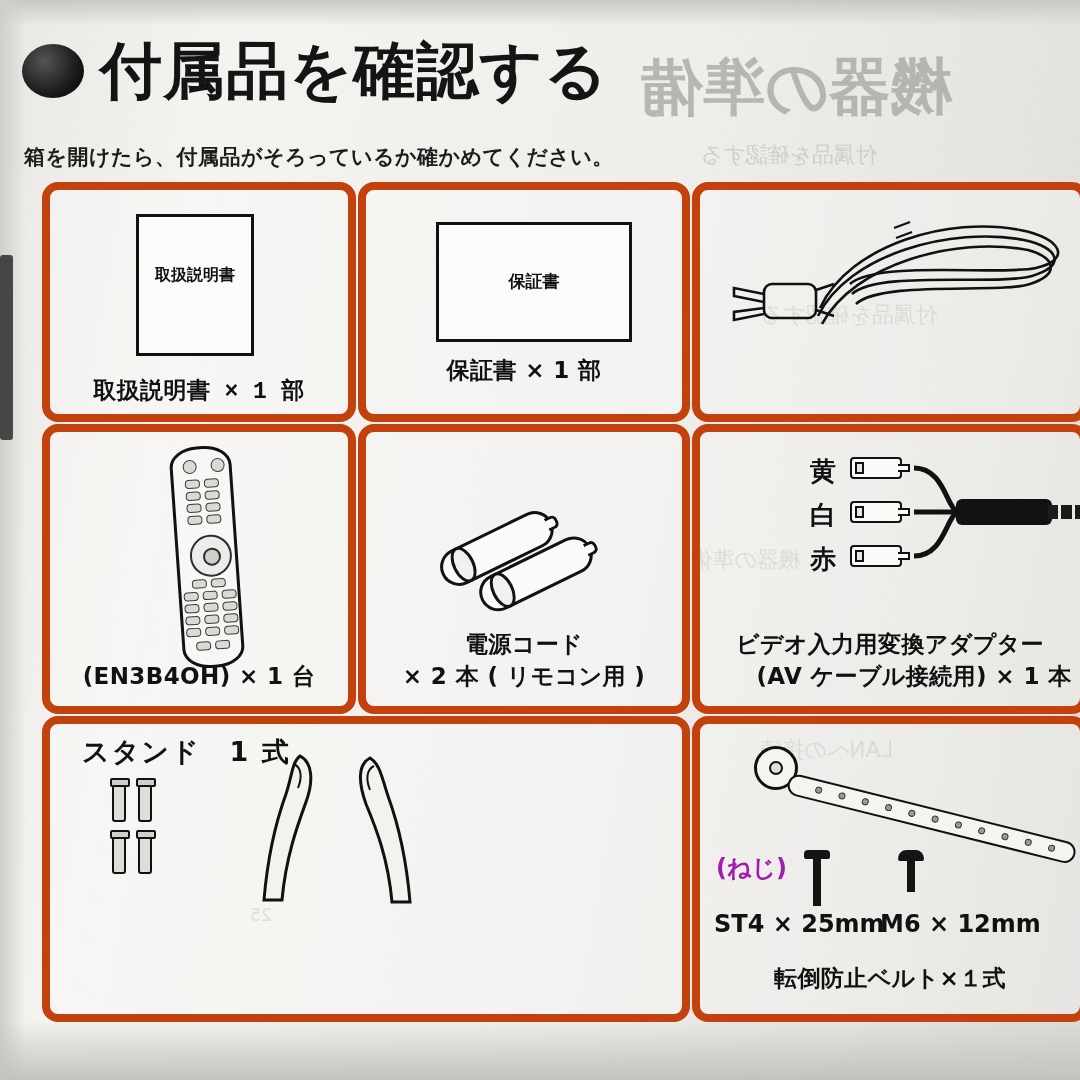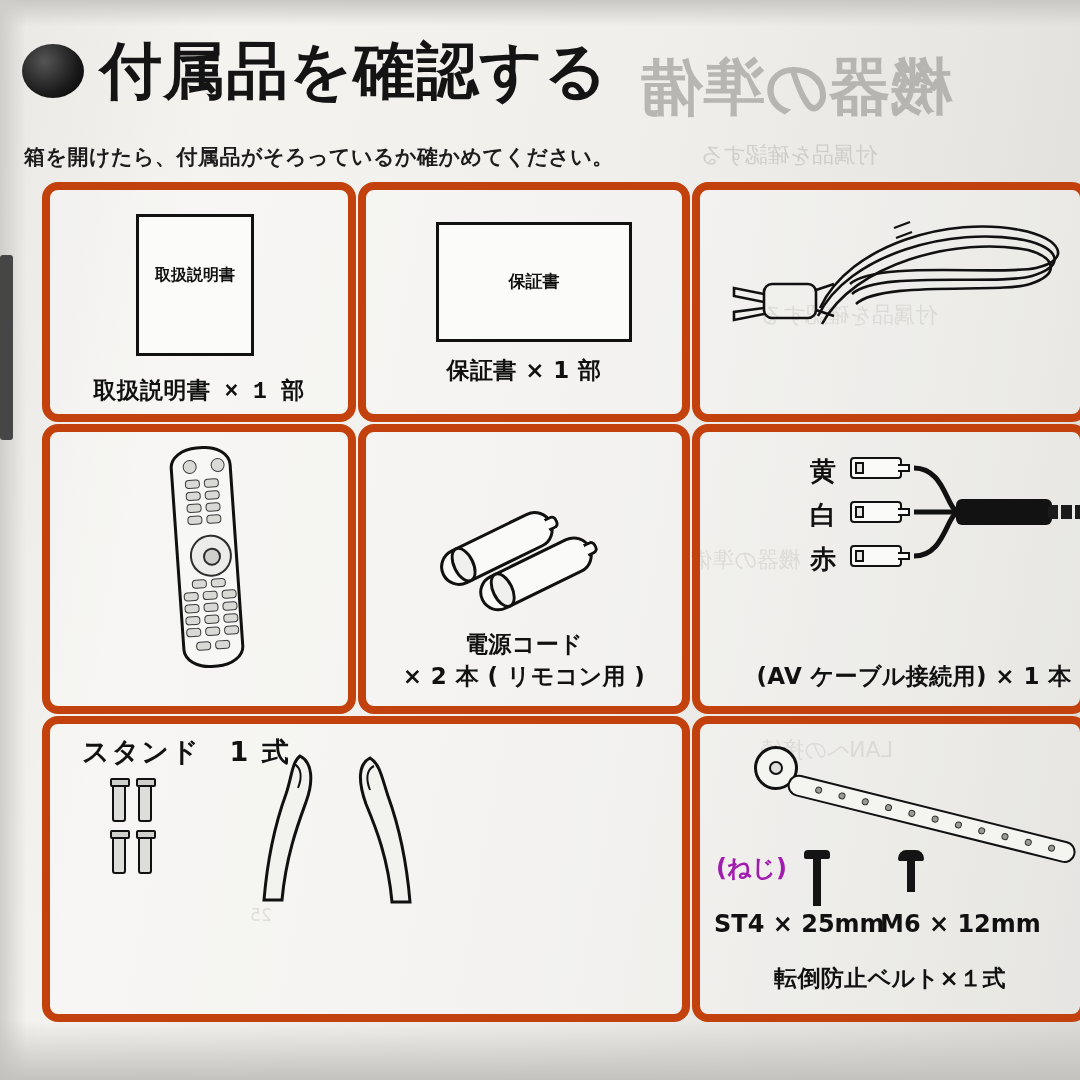--- a/index.html
+++ b/index.html
@@ -537,20 +537,21 @@
             <div class="rrow" style="left:0; right:0; top:178px;">
                 <div class="rpill"></div>
                 <div class="rpill"></div>
                 <div class="rpill"></div>
               </div>
             <div class="rrow" style="left:0; right:0; top:192px;">
                 <div class="rpill"></div>
                 <div class="rpill"></div>
               </div>
           </div>
+          <div class="caption" style="top:230px;">(EN3B4OH) × 1 台</div>
         </div>
       </div>
 
       <div class="cell" id="cell-battery">
         <div class="cell-inner">
           <div style="position:absolute; left:76px; top:60px; width:200px; height:120px; transform:rotate(-26deg);">
             <div class="battery" style="left:0; top:18px;">
                 <div class="cap"></div>
               </div>
             <div class="battery" style="left:24px; top:58px;">
@@ -581,20 +582,21 @@
               </g>
             </svg>
 
             <div class="jack-body" style="left:256px; top:67px;"></div>
             <div class="jack-tip" style="left:348px; top:73px;">
               <span style="left:10px;"></span>
               <span style="left:24px;"></span>
               <span style="left:38px;"></span>
             </div>
           </div>
+          <div class="caption" style="top:198px;">ビデオ入力用変換アダプター</div>
           <div class="caption" style="top:230px;padding-left:48px;">(AV ケーブル接続用) × 1 本</div>
         </div>
       </div>
 
       <div class="cell" id="cell-stand">
         <div class="cell-inner">
           <div class="stand-title">スタンド　1 式</div>
 
           <div>
             <div class="screw" style="left:62px; top:58px;"></div>

